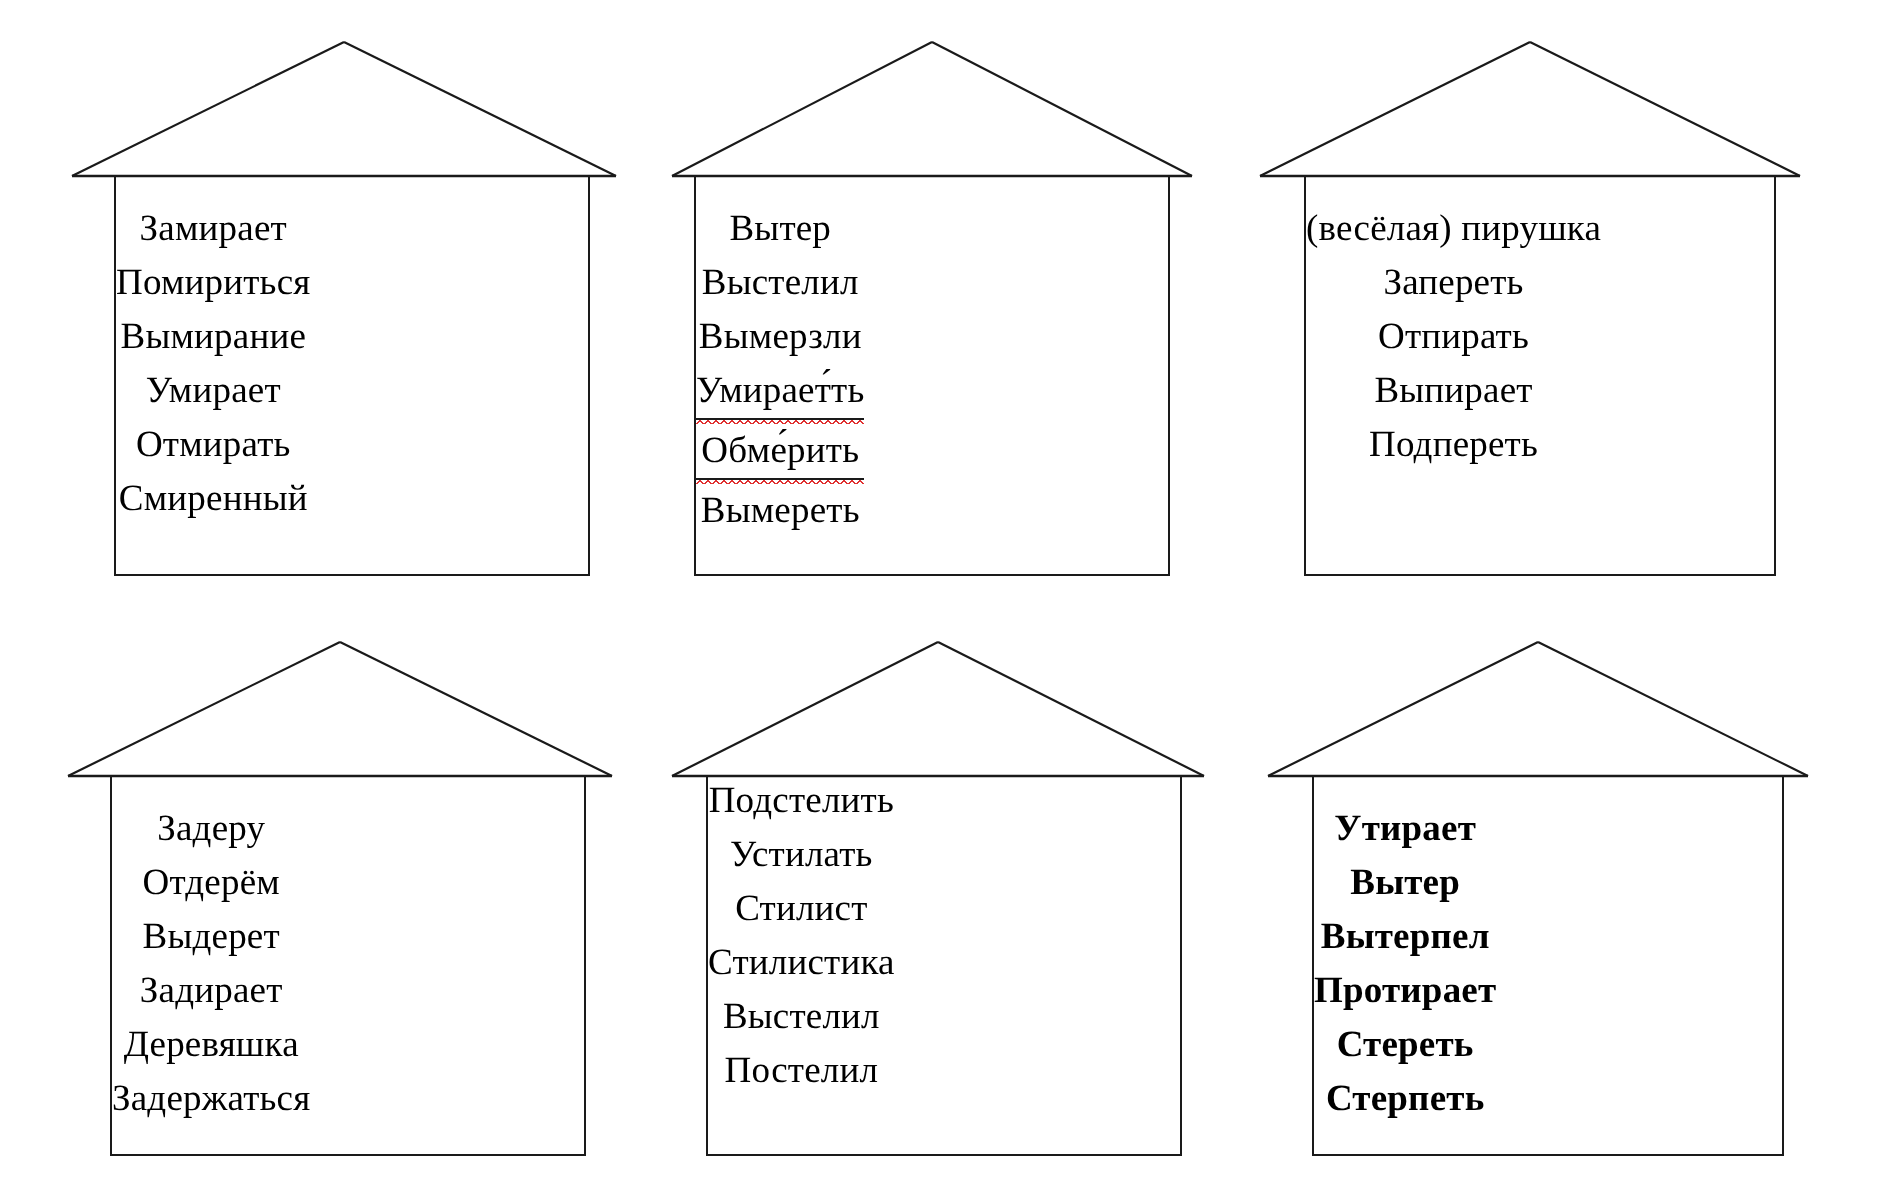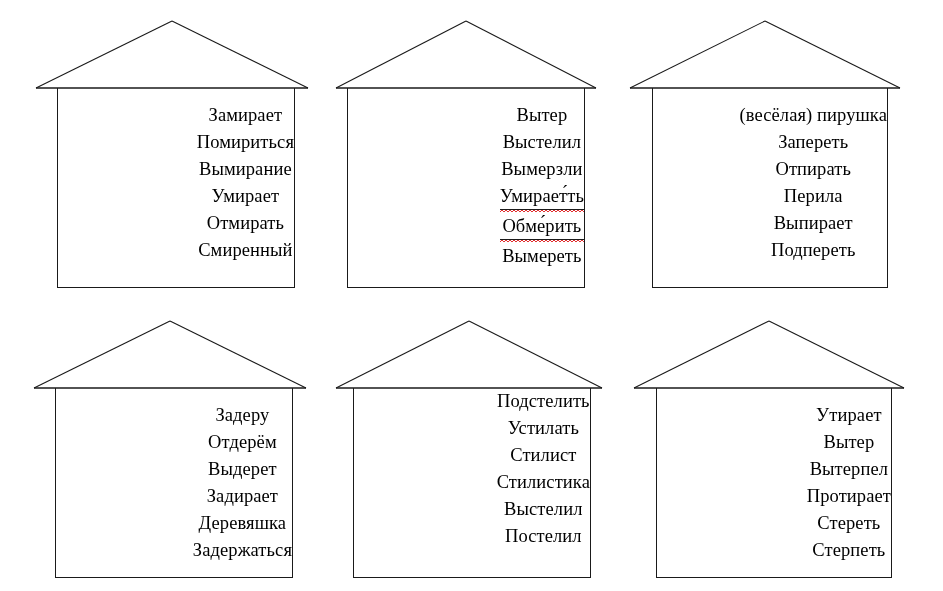--- a/index.html
+++ b/index.html
@@ -31,21 +31,21 @@
     left: 0;
     top: 0;
     overflow: visible;
     pointer-events: none;
   }
   .house-body {
     position: absolute;
     box-sizing: border-box;
     display: flex;
     flex-direction: column;
-    align-items: flex-end;
+    align-items: flex-start;
     justify-content: flex-start;
   }
   .word {
     display: block;
     text-align: center;
     white-space: nowrap;
     font-size: 18.5px;
     line-height: 27px;
     letter-spacing: 0.1px;
     position: relative;
@@ -110,21 +110,20 @@
       <svg class="house-svg" width="270" height="70">
         <line x1="0" y1="68" x2="135" y2="1" stroke="#1a1a1a" stroke-width="1.1"></line>
         <line x1="135" y1="1" x2="270" y2="68" stroke="#1a1a1a" stroke-width="1.1"></line>
         <line x1="0" y1="68" x2="270" y2="68" stroke="#1a1a1a" stroke-width="1.3"></line>
       </svg>
       <div class="house-body" style="left: 22px; top: 68px; width: 236px; height: 200px; border-top: none; border-right: 1.3px solid rgb(26, 26, 26); border-bottom: 1.3px solid rgb(26, 26, 26); border-left: 1.3px solid rgb(26, 26, 26); border-image: initial; padding-top: 14px;">
         <div>
           <span class="word">(весёлая) пирушка</span>
           <span class="word">Запереть</span>
           <span class="word">Отпирать</span>
-          <span class="word">Перила</span>
           <span class="word">Выпирает</span>
           <span class="word">Подпереть</span>
         </div>
       </div>
     </div>
     <div class="house" style="left: 34px; top: 320px; width: 272px; height: 258px;">
       <svg class="house-svg" width="272" height="70">
         <line x1="0" y1="68" x2="136" y2="1" stroke="#1a1a1a" stroke-width="1.1"></line>
         <line x1="136" y1="1" x2="272" y2="68" stroke="#1a1a1a" stroke-width="1.1"></line>
         <line x1="0" y1="68" x2="272" y2="68" stroke="#1a1a1a" stroke-width="1.3"></line>
@@ -150,21 +149,21 @@
         <div>
           <span class="word">Подстелить</span>
           <span class="word">Устилать</span>
           <span class="word">Стилист</span>
           <span class="word">Стилистика</span>
           <span class="word">Выстелил</span>
           <span class="word">Постелил</span>
         </div>
       </div>
     </div>
-    <div class="house" style="left: 634px; top: 320px; width: 270px; height: 258px;">
+    <div class="house" style="left: 634px; top: 320px; width: 270px; height: 258px; font-weight: bold;">
       <svg class="house-svg" width="270" height="70">
         <line x1="0" y1="68" x2="135" y2="1" stroke="#1a1a1a" stroke-width="1.1"></line>
         <line x1="135" y1="1" x2="270" y2="68" stroke="#1a1a1a" stroke-width="1.1"></line>
         <line x1="0" y1="68" x2="270" y2="68" stroke="#1a1a1a" stroke-width="1.3"></line>
       </svg>
       <div class="house-body" style="left: 22px; top: 68px; width: 236px; height: 190px; border-top: none; border-right: 1.3px solid rgb(26, 26, 26); border-bottom: 1.3px solid rgb(26, 26, 26); border-left: 1.3px solid rgb(26, 26, 26); border-image: initial; padding-top: 14px;">
         <div>
           <span class="word">Утирает</span>
           <span class="word">Вытер</span>
           <span class="word">Вытерпел</span>

